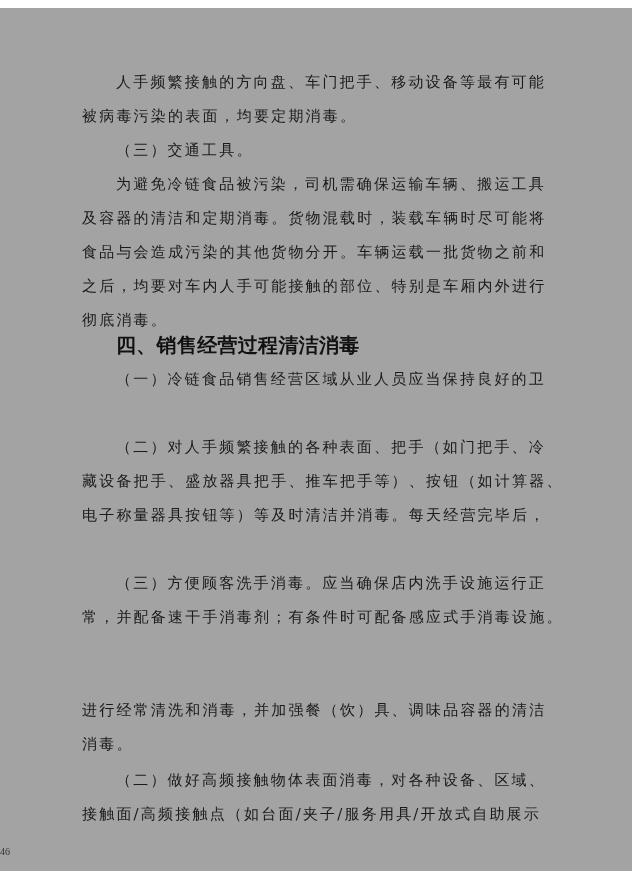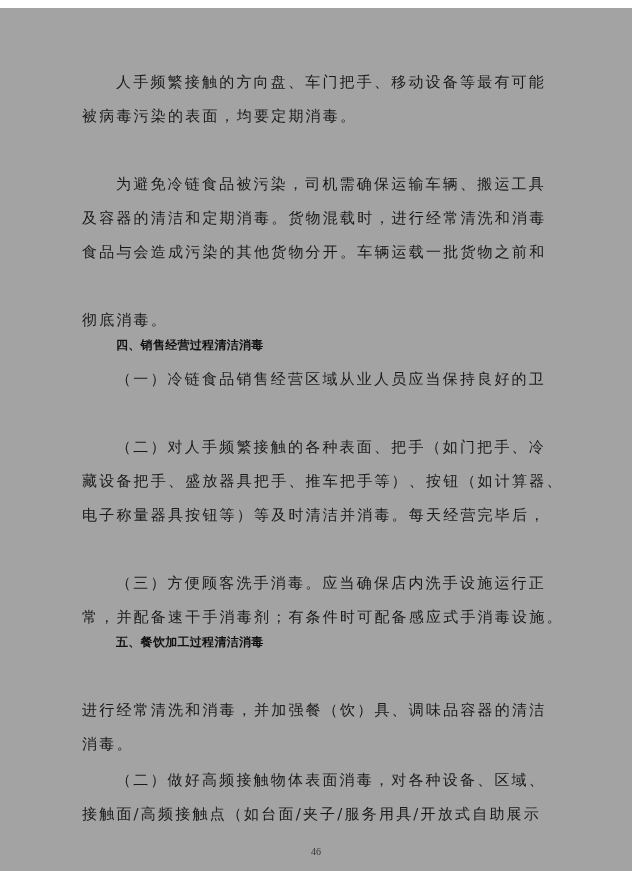--- a/index.html
+++ b/index.html
@@ -12,51 +12,52 @@
       font-family: "DejaVu Serif", "Liberation Serif", serif;
       font-size: 15px;
       letter-spacing: 2.2px;
       color: #1a1a1a;
       line-height: 20px;
     }
     .line.indent { left: 116px; }
     .line.heading {
       font-family: "DejaVu Sans", "Liberation Sans", sans-serif;
       font-weight: bold;
-      font-size: 12px;
+      font-size: 20px;
       letter-spacing: 0.3px;
       color: #111111;
     }
     .page-number {
       position: absolute;
       left: 0; width: 632px;
       top: 838px;
-      text-align: center;
+      text-align: left;
       font-family: "Liberation Serif", serif;
       font-size: 10px;
       color: #333333;
     }
   </style>
 </head>
 <body>
 
 <div class="page">
   <div class="line indent" style="top:64px">人手频繁接触的方向盘、车门把手、移动设备等最有可能</div>
   <div class="line" style="top:98px">被病毒污染的表面，均要定期消毒。</div>
+  <div class="line indent" style="top:132px">（三）交通工具。</div>
   <div class="line indent" style="top:166px">为避免冷链食品被污染，司机需确保运输车辆、搬运工具</div>
-  <div class="line" style="top:200px">及容器的清洁和定期消毒。货物混载时，进行经常清洗和消毒</div>
+  <div class="line" style="top:200px">及容器的清洁和定期消毒。货物混载时，装载车辆时尽可能将</div>
   <div class="line" style="top:234px">食品与会造成污染的其他货物分开。车辆运载一批货物之前和</div>
+  <div class="line" style="top:268px">之后，均要对车内人手可能接触的部位、特别是车厢内外进行</div>
   <div class="line" style="top:302px">彻底消毒。</div>
   <div class="line indent heading" style="top:327px">四、销售经营过程清洁消毒</div>
   <div class="line indent" style="top:361px">（一）冷链食品销售经营区域从业人员应当保持良好的卫</div>
   <div class="line indent" style="top:429px">（二）对人手频繁接触的各种表面、把手（如门把手、冷</div>
   <div class="line" style="top:463px">藏设备把手、盛放器具把手、推车把手等）、按钮（如计算器、</div>
   <div class="line" style="top:497px">电子称量器具按钮等）等及时清洁并消毒。每天经营完毕后，</div>
   <div class="line indent" style="top:565px">（三）方便顾客洗手消毒。应当确保店内洗手设施运行正</div>
   <div class="line" style="top:599px">常，并配备速干手消毒剂；有条件时可配备感应式手消毒设施。</div>
-  <div class="line indent heading" style="top:624px">五、餐饮加工过程清洁消毒</div>
   <div class="line" style="top:692px">进行经常清洗和消毒，并加强餐（饮）具、调味品容器的清洁</div>
   <div class="line" style="top:726px">消毒。</div>
   <div class="line indent" style="top:762px">（二）做好高频接触物体表面消毒，对各种设备、区域、</div>
   <div class="line" style="top:796px">接触面/高频接触点（如台面/夹子/服务用具/开放式自助展示</div>
 
   <div class="page-number">46</div>
 </div>
 
 </body></html>

